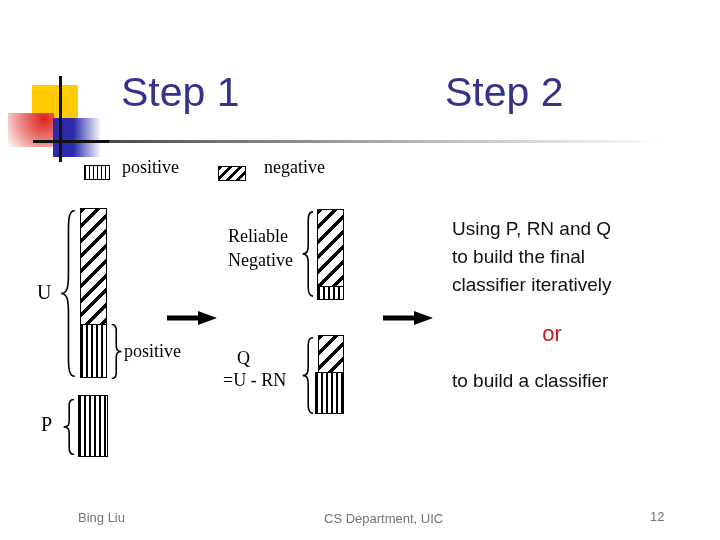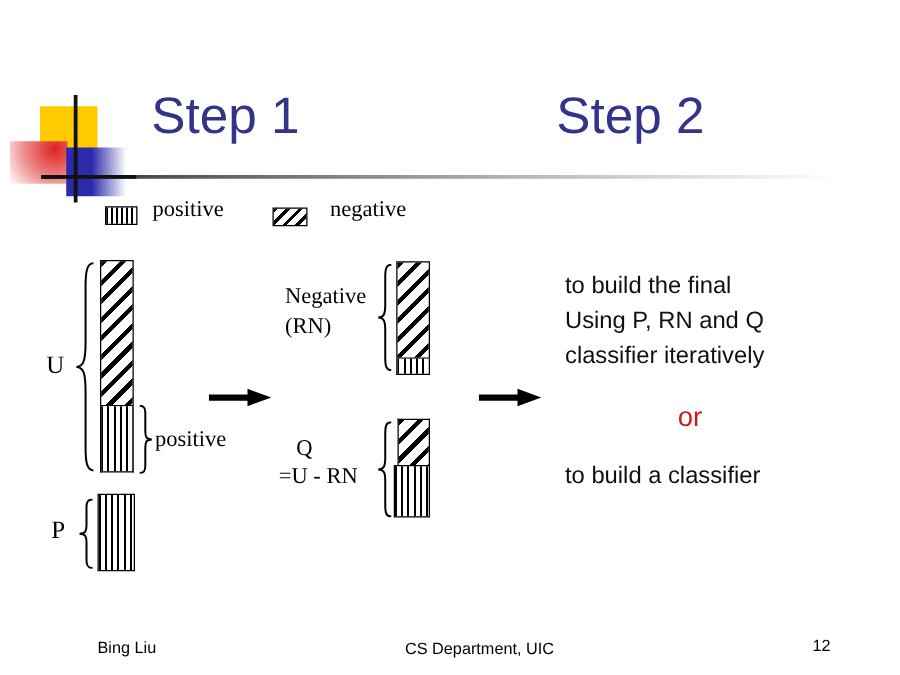--- a/index.html
+++ b/index.html
@@ -38,21 +38,21 @@
   .big-label{font-size:20px;}
 
   .brace svg,.arrow svg{display:block;width:100%;height:100%;}
 
   
   .opt{left:452px;width:200px;font-size:19px;line-height:28px;color:#101010;}
   .or-word{left:452px;top:321px;width:200px;text-align:center;
            font-size:22px;color:#cc1b1b;font-weight:400;}
 
   
-  .footer{font-size:13px;color:#000000;}
+  .footer{font-size:13px;color:#737373;}
 </style>
 </head>
 <body>
 
 <div class="abs deco-yellow"></div>
 <div class="abs deco-red"></div>
 <div class="abs deco-blue"></div>
 <div class="abs rule"></div>
 <div class="abs cross-v"></div>
 <div class="abs cross-h"></div>
@@ -89,22 +89,22 @@
 </div>
 <div class="abs serif big-label" style="left:41px;top:413px;">P</div>
 
 <div class="abs arrow" style="left:167px;top:310px;width:50px;height:16px;">
   <svg viewBox="0 0 50 16" preserveAspectRatio="none">
       <path d="M0,5.5 L31,5.5 L31,1 L50,8 L31,15 L31,10.5 L0,10.5 Z" fill="#000"></path>
     </svg>
 </div>
 
 <div class="abs serif" style="left:228px;top:224px;font-size:18px;line-height:24px;">
+  <div>Reliable</div>
   <div>Negative</div>
-  <div>(RN)</div>
 </div>
 <div class="abs brace" style="left:301px;top:211px;width:16px;height:86px;">
   <svg viewBox="0 0 20 100" preserveAspectRatio="none">
       <path d="M15,1 C10,1 9,5 9,12 L9,38 C9,46 8,50 2,50 C8,50 9,54 9,62 L9,88 C9,95 10,99 15,99" fill="none" stroke="#000" stroke-width="1.6" vector-effect="non-scaling-stroke"></path>
     </svg>
 </div>
 <div class="abs boxed hatch-diag" style="left:317px;top:209px;width:27px;height:78px;"></div>
 <div class="abs boxed hatch-vert no-top" style="left:317px;top:287px;width:27px;height:13px;"></div>
 
 <div class="abs serif" style="left:223px;top:347px;font-size:18px;line-height:22px;">
@@ -119,22 +119,22 @@
 <div class="abs boxed hatch-diag no-bottom" style="left:318px;top:335px;width:26px;height:37px;"></div>
 <div class="abs boxed hatch-vert" style="left:315px;top:372px;width:29px;height:42px;"></div>
 
 <div class="abs arrow" style="left:383px;top:310px;width:50px;height:16px;">
   <svg viewBox="0 0 50 16" preserveAspectRatio="none">
       <path d="M0,5.5 L31,5.5 L31,1 L50,8 L31,15 L31,10.5 L0,10.5 Z" fill="#000"></path>
     </svg>
 </div>
 
 <div class="abs opt" style="top:215px;">
+  <div>Using P, RN and Q</div>
   <div>to build the final</div>
-  <div>Using P, RN and Q</div>
   <div>classifier iteratively</div>
 </div>
 <div class="abs or-word">or</div>
 <div class="abs opt" style="top:367px;">
   <div>to build a classifier</div>
 </div>
 
 <div class="abs footer" style="left:78px;top:510px;">Bing Liu</div>
 <div class="abs footer" style="left:324px;top:511px;">CS Department, UIC</div>
 <div class="abs footer" style="left:650px;top:509px;">12</div>

